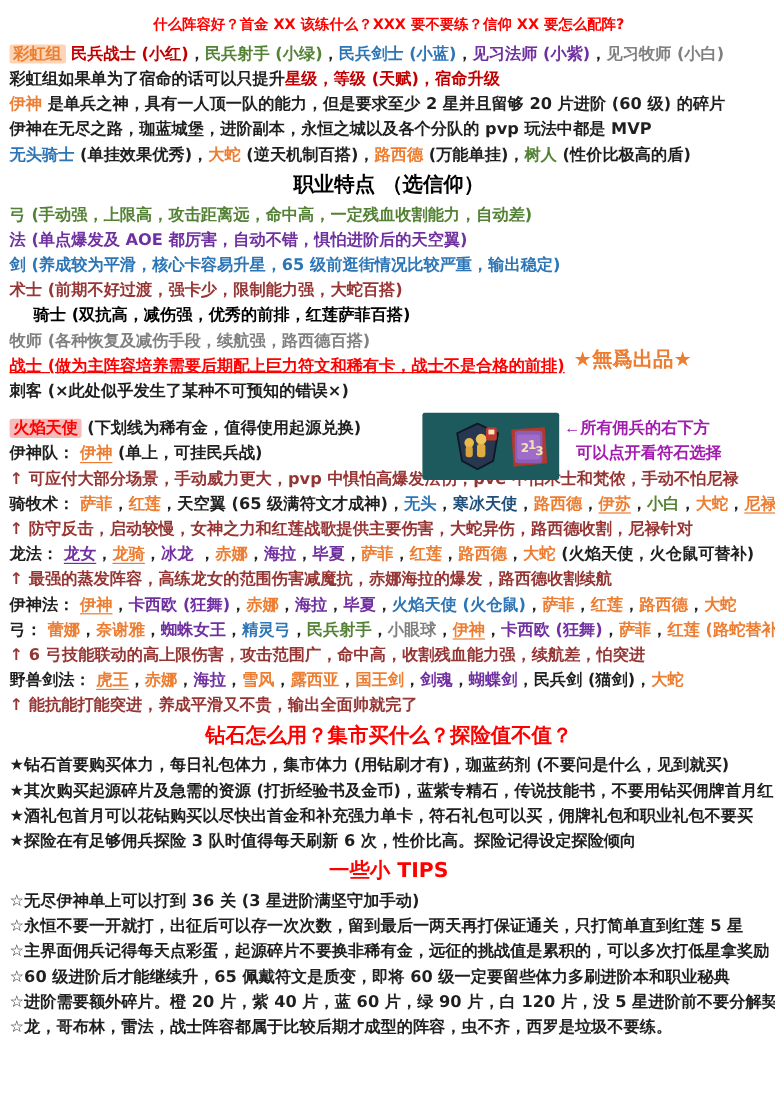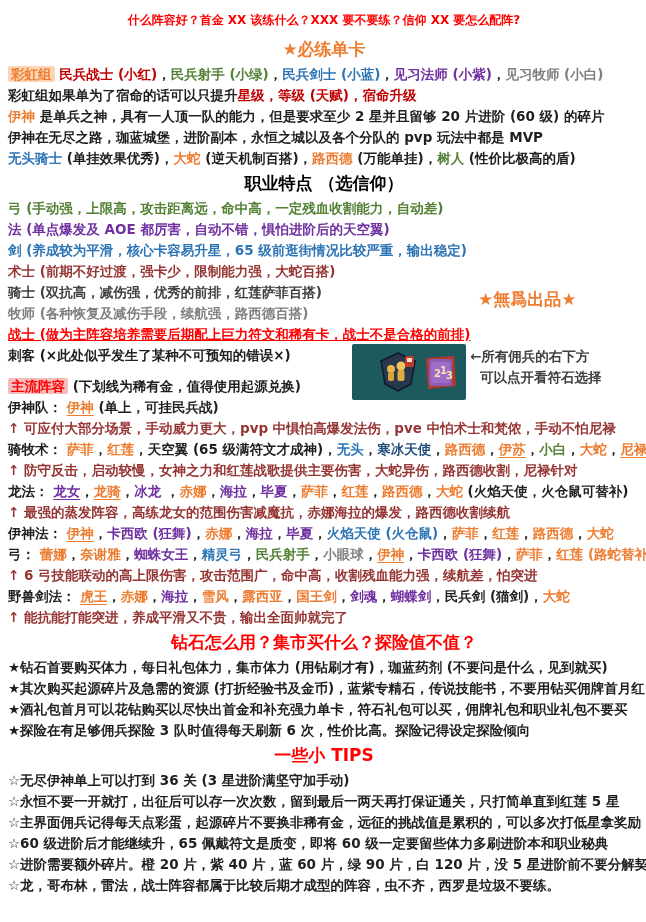--- a/index.html
+++ b/index.html
@@ -34,37 +34,36 @@
     position:absolute;left:470px;top:346px;font-size:13.5px;font-weight:700;line-height:21px;white-space:nowrap;
   }
   #annotation .ind{padding-left:10px;}
   .emblem{width:36px;height:40px;position:relative;}
 </style>
 </head>
 <body>
 
 <div id="doc">
     <div class="line h1"><span class="bold" style="color: rgb(255, 0, 0);">什么阵容好？首金 XX 该练什么？XXX 要不要练？信仰 XX 要怎么配阵?</span></div>
-    <div class="line h2"><span class="bold" style="color: rgb(237, 125, 49);">★必练单卡</span></div>
     <div class="line "><span class="bold hl" style="color: rgb(237, 125, 49); background-color: rgb(251, 213, 181);">彩虹组</span><span style="color: rgb(31, 31, 31);">  </span><span class="bold" style="color: rgb(192, 0, 0);">民兵战士 (小红)</span><span style="color: rgb(31, 31, 31);">，</span><span class="bold" style="color: rgb(83, 129, 53);">民兵射手 (小绿)</span><span style="color: rgb(31, 31, 31);">，</span><span class="bold" style="color: rgb(46, 117, 182);">民兵剑士 (小蓝)</span><span style="color: rgb(31, 31, 31);">，</span><span class="bold" style="color: rgb(112, 48, 160);">见习法师 (小紫)</span><span style="color: rgb(31, 31, 31);">，</span><span class="bold" style="color: rgb(128, 128, 128);">见习牧师 (小白)</span></div>
     <div class="line "><span style="color: rgb(31, 31, 31);">彩虹组如果单为了宿命的话可以只提升</span><span class="bold" style="color: rgb(192, 0, 0);">星级，等级 (天赋)，宿命升级</span></div>
     <div class="line "><span class="bold" style="color: rgb(237, 125, 49);">伊神</span><span style="color: rgb(31, 31, 31);"> 是单兵之神，具有一人顶一队的能力，但是要求至少 </span><span class="bold" style="color: rgb(31, 31, 31);">2 星并且留够 20 片进阶</span><span style="color: rgb(31, 31, 31);"> (60 级) 的碎片</span></div>
     <div class="line "><span style="color: rgb(31, 31, 31);">伊神在无尽之路，珈蓝城堡，进阶副本，永恒之城以及各个分队的 pvp 玩法中都是 MVP</span></div>
     <div class="line "><span class="bold" style="color: rgb(46, 117, 182);">无头骑士</span><span style="color: rgb(31, 31, 31);"> (单挂效果优秀)，</span><span class="bold" style="color: rgb(237, 125, 49);">大蛇</span><span style="color: rgb(31, 31, 31);"> (逆天机制百搭)，</span><span class="bold" style="color: rgb(237, 125, 49);">路西德</span><span style="color: rgb(31, 31, 31);"> (万能单挂)，</span><span class="bold" style="color: rgb(83, 129, 53);">树人</span><span style="color: rgb(31, 31, 31);"> (性价比极高的盾)</span></div>
     <div class="line h2"><span class="bold" style="color: #000000;">职业特点 （选信仰）</span></div>
     <div class="line "><span style="color: rgb(83, 129, 53);">弓 (手动强，上限高，攻击距离远，命中高，一定残血收割能力，自动差)</span></div>
     <div class="line "><span style="color: rgb(112, 48, 160);">法 (单点爆发及 AOE 都厉害，自动不错，惧怕进阶后的天空翼)</span></div>
     <div class="line "><span style="color: rgb(46, 117, 182);">剑 (养成较为平滑，核心卡容易升星，65 级前逛街情况比较严重，输出稳定)</span></div>
     <div class="line "><span style="color: rgb(150, 54, 52);">术士 (前期不好过渡，强卡少，限制能力强，大蛇百搭)</span></div>
-    <div class="line "><span style="color: #404040;">骑士 (双抗高，减伤强，优秀的前排，红莲萨菲百搭)</span></div>
+    <div class="line "><span style="color: #000000; margin-left: 20px;">骑士 (双抗高，减伤强，优秀的前排，红莲萨菲百搭)</span></div>
     <div class="line "><span style="color: rgb(128, 128, 128);">牧师 (各种恢复及减伤手段，续航强，路西德百搭)</span></div>
     <div class="line "><span class="bold" style="color: rgb(255, 0, 0); text-decoration: underline;">战士 (做为主阵容培养需要后期配上巨力符文和稀有卡，战士不是合格的前排)</span></div>
     <div class="line "><span class="bold" style="color: rgb(31, 31, 31);">刺客 (×此处似乎发生了某种不可预知的错误×)</span></div>
     <div class="line spacer"></div>
-    <div class="line "><span class="bold hl" style="color: rgb(255, 0, 0); background-color: rgb(245, 188, 188);">主流阵容</span><span class="bold" style="color: rgb(31, 31, 31);"> (下划线为稀有金，值得使用起源兑换)</span></div>
+    <div class="line "><span class="bold hl" style="color: rgb(255, 0, 0); background-color: rgb(245, 188, 188);">火焰天使</span><span class="bold" style="color: rgb(31, 31, 31);"> (下划线为稀有金，值得使用起源兑换)</span></div>
     <div class="line "><span class="bold" style="color: rgb(31, 31, 31);">伊神队： </span><span class="ul" style="color: rgb(237, 125, 49);">伊神</span><span style="color: rgb(31, 31, 31);"> (单上，可挂民兵战)</span></div>
     <div class="line "><span style="color: rgb(150, 54, 52);">↑ 可应付大部分场景，手动威力更大，pvp 中惧怕高爆发法伤，pve 中怕术士和梵侬，手动不怕尼禄</span></div>
     <div class="line "><span class="bold" style="color: rgb(31, 31, 31);">骑牧术： </span><span style="color: rgb(237, 125, 49);">萨菲</span><span style="color: rgb(31, 31, 31);">，</span><span style="color: rgb(237, 125, 49);">红莲</span><span style="color: rgb(31, 31, 31);">，</span><span style="color: rgb(31, 31, 31);">天空翼 (65 级满符文才成神)</span><span style="color: rgb(31, 31, 31);">，</span><span class="bold" style="color: rgb(46, 117, 182);">无头</span><span style="color: rgb(31, 31, 31);">，</span><span style="color: rgb(31, 78, 121);">寒冰天使</span><span style="color: rgb(31, 31, 31);">，</span><span style="color: rgb(237, 125, 49);">路西德</span><span style="color: rgb(31, 31, 31);">，</span><span class="ul" style="color: rgb(237, 125, 49);">伊苏</span><span style="color: rgb(31, 31, 31);">，</span><span style="color: rgb(83, 129, 53);">小白</span><span style="color: rgb(31, 31, 31);">，</span><span style="color: rgb(237, 125, 49);">大蛇</span><span style="color: rgb(31, 31, 31);">，</span><span class="ul" style="color: rgb(237, 125, 49);">尼禄</span></div>
     <div class="line "><span style="color: rgb(150, 54, 52);">↑ 防守反击，启动较慢，女神之力和红莲战歌提供主要伤害，大蛇异伤，路西德收割，尼禄针对</span></div>
     <div class="line "><span class="bold" style="color: rgb(31, 31, 31);">龙法： </span><span class="ul" style="color: rgb(112, 48, 160);">龙女</span><span style="color: rgb(31, 31, 31);">，</span><span class="ul" style="color: rgb(237, 125, 49);">龙骑</span><span style="color: rgb(31, 31, 31);">，</span><span style="color: rgb(112, 48, 160);">冰龙</span><span style="color: rgb(31, 31, 31);"> ，</span><span style="color: rgb(237, 125, 49);">赤娜</span><span style="color: rgb(31, 31, 31);">，</span><span style="color: rgb(112, 48, 160);">海拉</span><span style="color: rgb(31, 31, 31);">，</span><span style="color: rgb(112, 48, 160);">毕夏</span><span style="color: rgb(31, 31, 31);">，</span><span style="color: rgb(237, 125, 49);">萨菲</span><span style="color: rgb(31, 31, 31);">，</span><span style="color: rgb(237, 125, 49);">红莲</span><span style="color: rgb(31, 31, 31);">，</span><span style="color: rgb(237, 125, 49);">路西德</span><span style="color: rgb(31, 31, 31);">，</span><span style="color: rgb(237, 125, 49);">大蛇</span><span style="color: rgb(31, 31, 31);"> (火焰天使，火仓鼠可替补)</span></div>
     <div class="line "><span style="color: rgb(150, 54, 52);">↑ 最强的蒸发阵容，高练龙女的范围伤害减魔抗，赤娜海拉的爆发，路西德收割续航</span></div>
     <div class="line "><span class="bold" style="color: rgb(31, 31, 31);">伊神法： </span><span class="ul" style="color: rgb(237, 125, 49);">伊神</span><span style="color: rgb(31, 31, 31);">，</span><span style="color: rgb(112, 48, 160);">卡西欧 (狂舞)</span><span style="color: rgb(31, 31, 31);">，</span><span style="color: rgb(237, 125, 49);">赤娜</span><span style="color: rgb(31, 31, 31);">，</span><span style="color: rgb(112, 48, 160);">海拉</span><span style="color: rgb(31, 31, 31);">，</span><span style="color: rgb(112, 48, 160);">毕夏</span><span style="color: rgb(31, 31, 31);">，</span><span style="color: rgb(46, 117, 182);">火焰天使 (火仓鼠)</span><span style="color: rgb(31, 31, 31);">，</span><span style="color: rgb(237, 125, 49);">萨菲</span><span style="color: rgb(31, 31, 31);">，</span><span style="color: rgb(237, 125, 49);">红莲</span><span style="color: rgb(31, 31, 31);">，</span><span style="color: rgb(237, 125, 49);">路西德</span><span style="color: rgb(31, 31, 31);">，</span><span style="color: rgb(237, 125, 49);">大蛇</span></div>
     <div class="line "><span class="bold" style="color: rgb(31, 31, 31);">弓： </span><span style="color: rgb(237, 125, 49);">蕾娜</span><span style="color: rgb(31, 31, 31);">，</span><span style="color: rgb(237, 125, 49);">奈谢雅</span><span style="color: rgb(31, 31, 31);">，</span><span style="color: rgb(112, 48, 160);">蜘蛛女王</span><span style="color: rgb(31, 31, 31);">，</span><span style="color: rgb(46, 117, 182);">精灵弓</span><span style="color: rgb(31, 31, 31);">，</span><span style="color: rgb(83, 129, 53);">民兵射手</span><span style="color: rgb(31, 31, 31);">，</span><span style="color: rgb(128, 128, 128);">小眼球</span><span style="color: rgb(31, 31, 31);">，</span><span class="ul" style="color: rgb(237, 125, 49);">伊神</span><span style="color: rgb(31, 31, 31);">，</span><span style="color: rgb(112, 48, 160);">卡西欧 (狂舞)</span><span style="color: rgb(31, 31, 31);">，</span><span style="color: rgb(237, 125, 49);">萨菲</span><span style="color: rgb(31, 31, 31);">，</span><span style="color: rgb(237, 125, 49);">红莲 (路蛇替补)</span></div>
     <div class="line "><span style="color: rgb(150, 54, 52);">↑ 6 弓技能联动的高上限伤害，攻击范围广，命中高，收割残血能力强，续航差，怕突进</span></div>
     <div class="line "><span class="bold" style="color: rgb(31, 31, 31);">野兽剑法： </span><span class="ul" style="color: rgb(237, 125, 49);">虎王</span><span style="color: rgb(31, 31, 31);">，</span><span style="color: rgb(237, 125, 49);">赤娜</span><span style="color: rgb(31, 31, 31);">，</span><span style="color: rgb(112, 48, 160);">海拉</span><span style="color: rgb(31, 31, 31);">，</span><span style="color: rgb(237, 125, 49);">雪风</span><span style="color: rgb(31, 31, 31);">，</span><span style="color: rgb(237, 125, 49);">露西亚</span><span style="color: rgb(31, 31, 31);">，</span><span style="color: rgb(237, 125, 49);">国王剑</span><span style="color: rgb(31, 31, 31);">，</span><span style="color: rgb(112, 48, 160);">剑魂</span><span style="color: rgb(31, 31, 31);">，</span><span style="color: rgb(112, 48, 160);">蝴蝶剑</span><span style="color: rgb(31, 31, 31);">，</span><span style="color: rgb(31, 31, 31);">民兵剑 (猫剑)</span><span style="color: rgb(31, 31, 31);">，</span><span style="color: rgb(237, 125, 49);">大蛇</span></div>
@@ -102,16 +101,16 @@
       <path d="M4 6 L32 4 L34 34 L6 37 Z" fill="#B03A2E"></path>
       <rect x="7" y="7" width="23" height="27" rx="3" fill="#8E5BB5"></rect>
       <rect x="9" y="10" width="19" height="21" rx="2" fill="#A06CC9"></rect>
       <text x="12" y="25" font-size="10" fill="#F4E3B2" font-weight="bold">2</text>
       <text x="18" y="22" font-size="10" fill="#F4E3B2" font-weight="bold">1</text>
       <text x="24" y="27" font-size="10" fill="#F4E3B2" font-weight="bold">3</text>
     </svg>
   </span>
 </div>
 
-<div id="annotation" style="color: #404040;">
+<div id="annotation" style="color: #a21caf; font-family: Liberation Serif, serif;">
   <div>←所有佣兵的右下方</div>
   <div class="ind">可以点开看符石选择</div>
 </div>
 
 </body></html>

